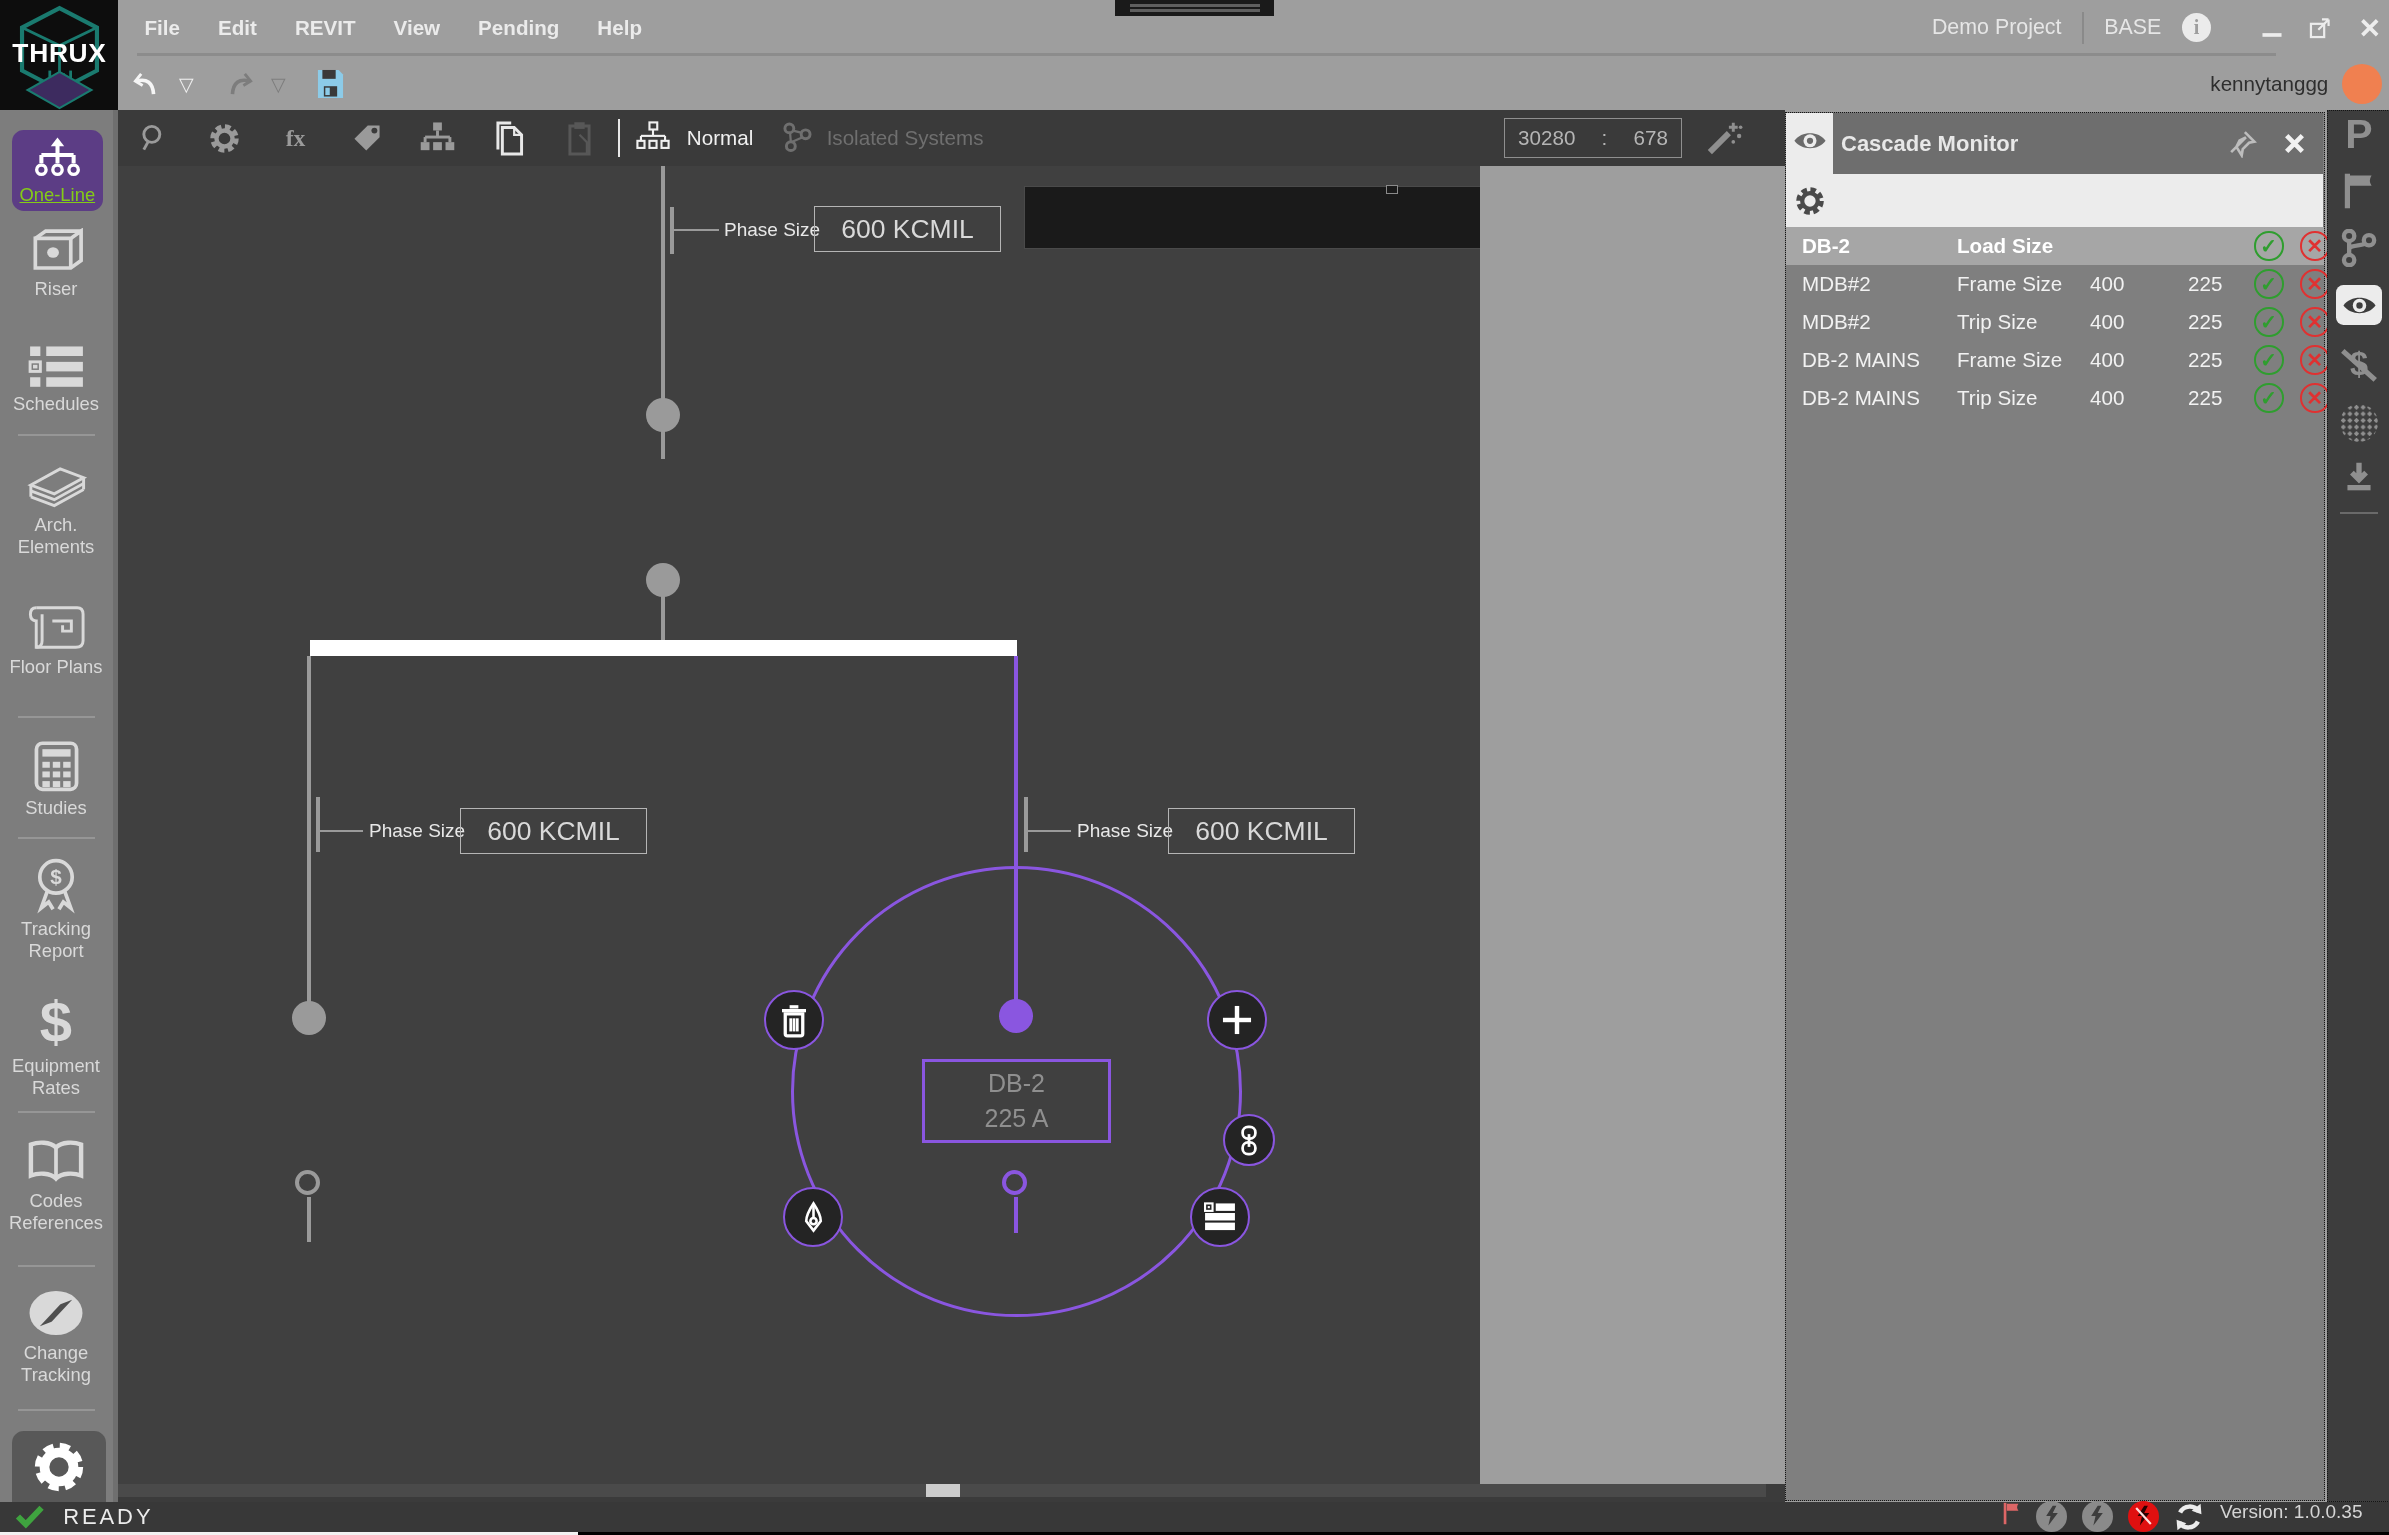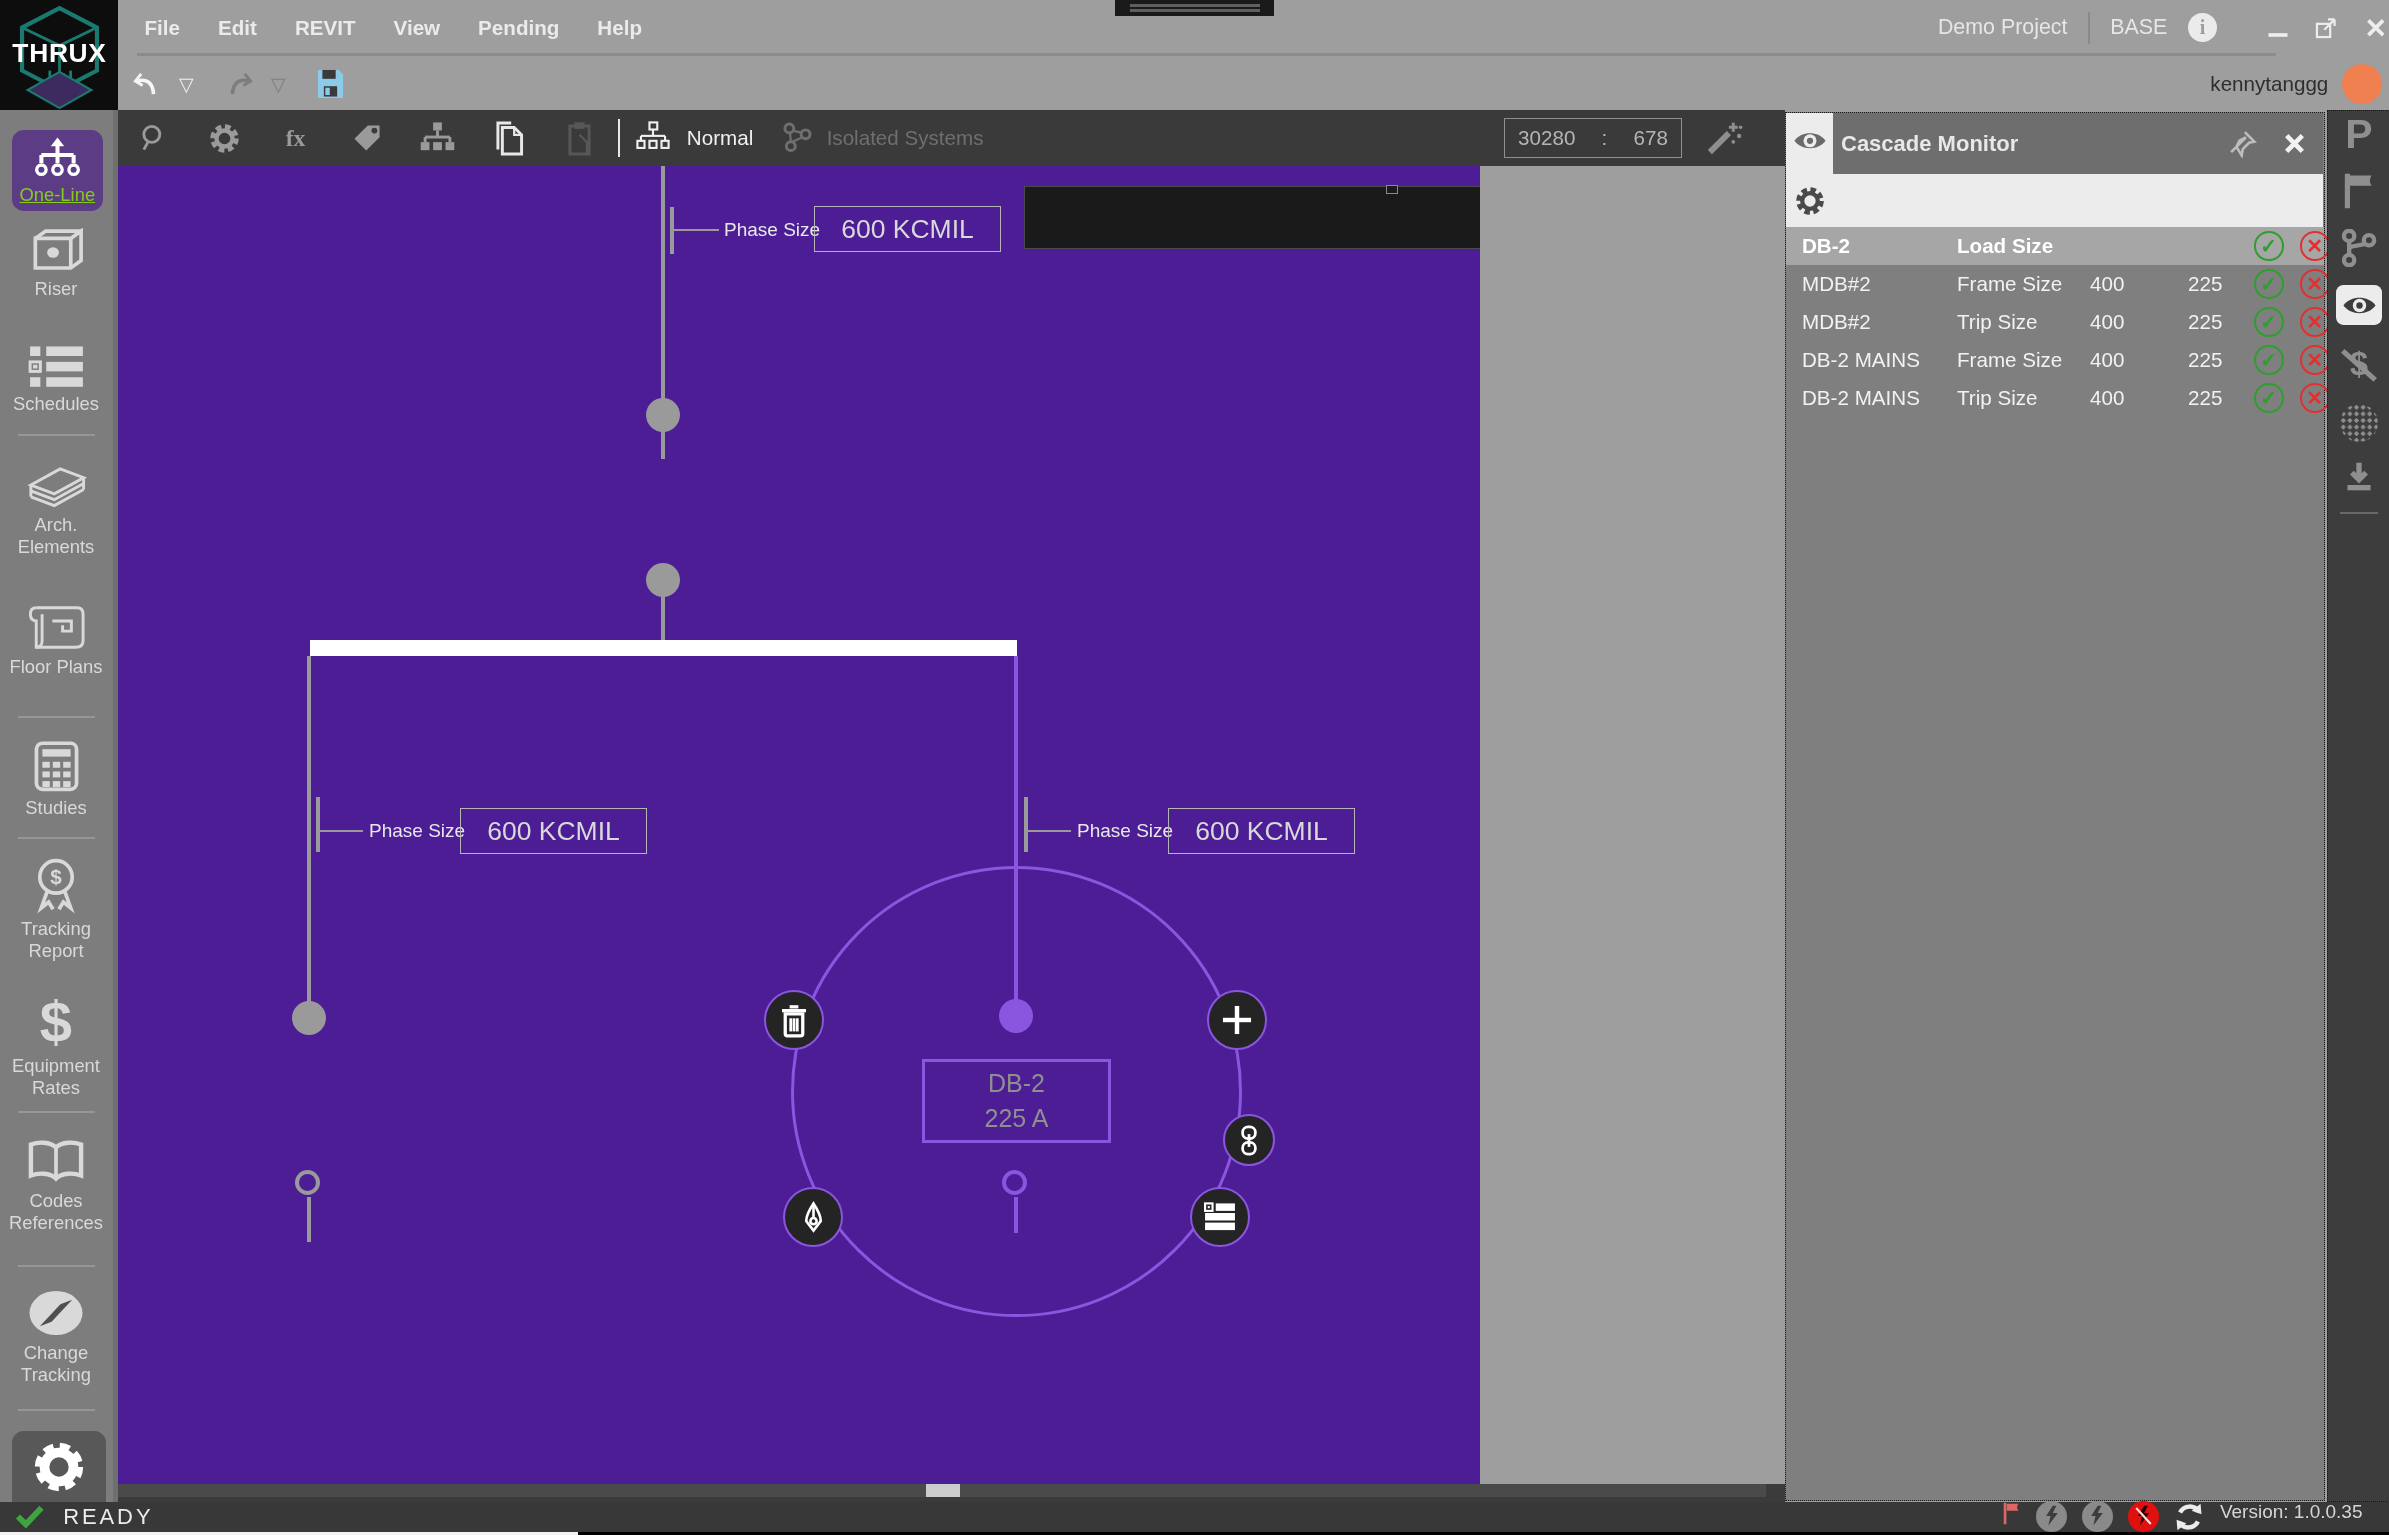--- a/index.html
+++ b/index.html
@@ -4,21 +4,21 @@
 <style>
   * { margin:0; padding:0; box-sizing:border-box; }
   html,body { width:2389px; height:1535px; background:#9e9e9e; font-family:"Liberation Sans", sans-serif; overflow:hidden; }
   #app { position:relative; width:2389px; height:1535px; background:#9e9e9e; }
   .abs { position:absolute; }
 
   
   .logo-block { left:0; top:0; width:118px; height:111px; background:#0d0d0d; display:flex; align-items:center; justify-content:center; }
   .menubar { left:118px; top:0; width:1667px; height:55px; display:flex; align-items:center; gap:38px; padding-left:26.5px; }
   .menu-item { font-size:20.6px; font-weight:bold; color:#ebebeb; cursor:default; }
-  .titlebar-right { right:0; top:0; height:55px; display:flex; align-items:center; gap:20.6px; padding-right:1px; }
+  .titlebar-right { right:0; top:0; height:55px; display:flex; align-items:center; gap:20.6px; padding-right:7px; }
   .tb-text { font-size:21.4px; color:#e6e6e6; }
   .tb-divider { width:1.5px; height:32px; background:#8a8a8a; }
   .info-circle { width:29.5px; height:29.5px; border-radius:50%; background:#ebebeb; color:#9e9e9e; font-weight:bold; font-size:20px; display:flex; align-items:center; justify-content:center; font-family:"Liberation Serif", serif; }
   .win-btns { display:flex; align-items:center; gap:25px; margin-left:29.5px; }
   .hdr-sep { left:137px; top:53px; width:2139px; height:2.9px; background:#8c8c8c; }
   .quickbar { left:131px; top:58px; height:52px; display:flex; align-items:center; gap:16px; }
   .tri { font-size:19px; color:#f0f0f0; }
   .tri.dim { color:#7d7d7d; }
   .user-cluster { right:7.4px; top:58px; height:52px; display:flex; align-items:center; gap:13.3px; }
   .username { font-size:20.6px; color:#2e2e2e; }
@@ -38,21 +38,21 @@
   
   .sidebar { left:0; top:110px; width:118px; height:1392px; background:#7d7d7d; border-right:5.9px solid #6f6f6f; }
   .sb-item { position:absolute; left:0; width:112px; display:flex; flex-direction:column; align-items:center; gap:4.4px; }
   .sb-label { font-size:18.4px; color:#d9d9d9; line-height:21.4px; text-align:center; }
   .sb-divider { position:absolute; left:17.7px; width:77px; height:1.5px; background:#969696; }
   .oneline-btn { position:absolute; left:11.8px; top:20px; width:91px; height:81px; background:#5c3d85; border-radius:11.8px; display:flex; flex-direction:column; align-items:center; justify-content:center; gap:1.5px; }
   .oneline-btn .sb-label { color:#84cc16;text-decoration:underline; }
   .gear-btn { position:absolute; left:11.8px; top:1321px; width:94px; height:72px; background:#585858; border-radius:11.8px 11.8px 0 0; display:flex; align-items:center; justify-content:center; }
 
   
-  .canvas { left:118px; top:166px; width:1362px; height:1318px; background:#4c1d95; overflow:hidden; }
+  .canvas { left:118px; top:166px; width:1362px; height:1318px; background:#404040; overflow:hidden; }
   .wire { position:absolute; background:#9a9a9a; }
   .wire.purple { background:#8a56e0; }
   .node-dot { position:absolute; width:34px; height:34px; border-radius:50%; background:#9a9a9a; }
   .node-dot.purple { background:#8a56e0; }
   .open-dot { position:absolute; width:25px; height:25px; border-radius:50%; border:4.4px solid #9a9a9a; background:transparent; }
   .open-dot.purple { border-color:#8a56e0; }
   .node-box { position:absolute; border:2.9px solid #9a9a9a; display:flex; flex-direction:column; align-items:center; justify-content:center; gap:5.9px; }
   .node-box div { font-size:25px; color:#8f8f8f; }
   .node-box.purple { border:3.7px solid #8a56e0; }
   .callout-label { position:absolute; font-size:19px; color:#e8e8e8; white-space:nowrap; }

